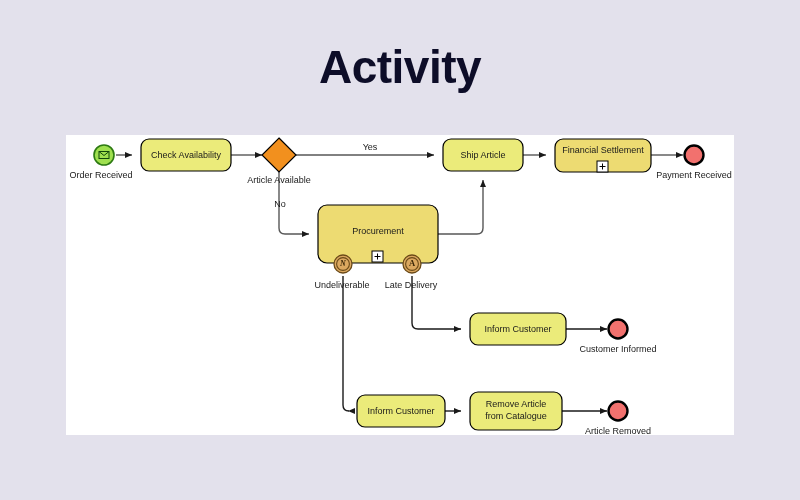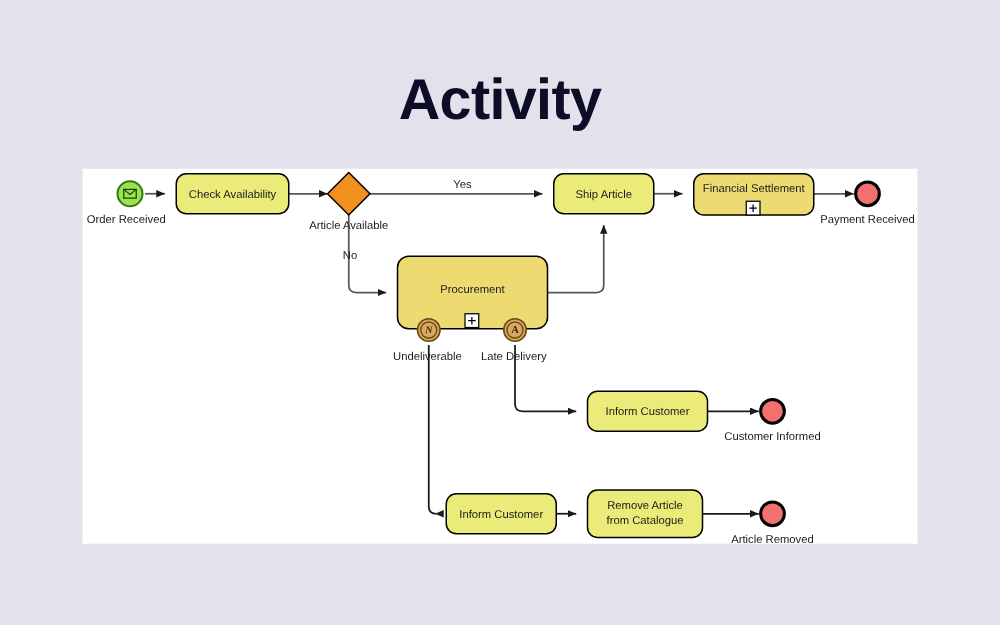--- a/index.html
+++ b/index.html
@@ -10,21 +10,21 @@
     width: 800px;
     height: 500px;
     background: #e3e1ec;
     font-family: "Liberation Sans", sans-serif;
     overflow: hidden;
     position: relative;
   }
   #page-title {
     position: absolute;
     left: 0;
-    top: 56px;
+    top: 44px;
     width: 800px;
     text-align: center;
     font-size: 46px;
     font-weight: bold;
     color: #0d0d28;
     letter-spacing: -0.5px;
     line-height: 1;
   }
   #canvas {
     position: absolute;

